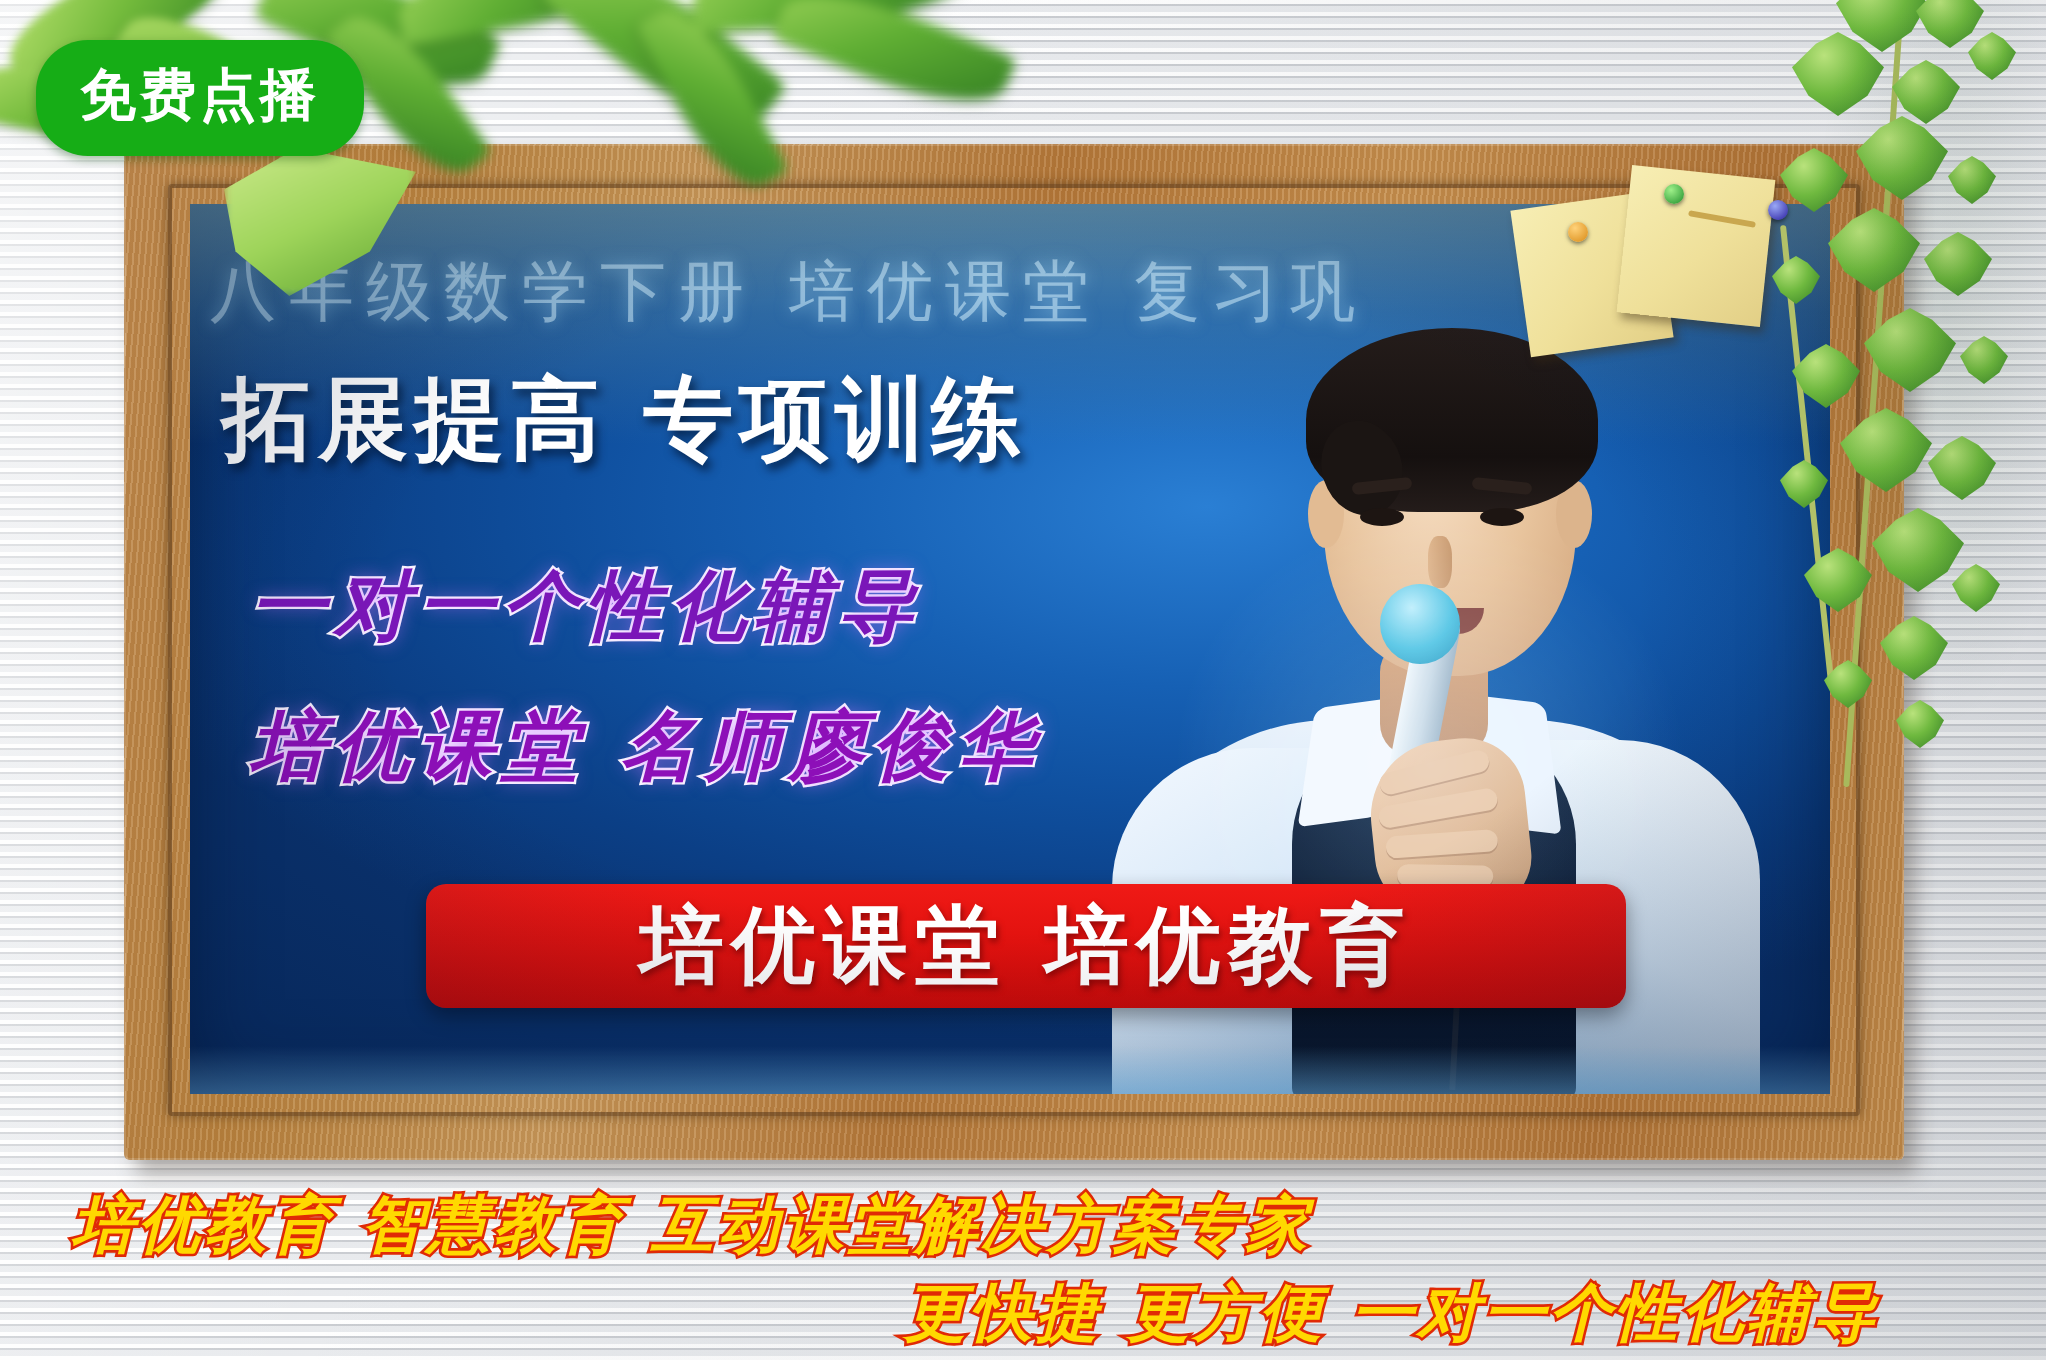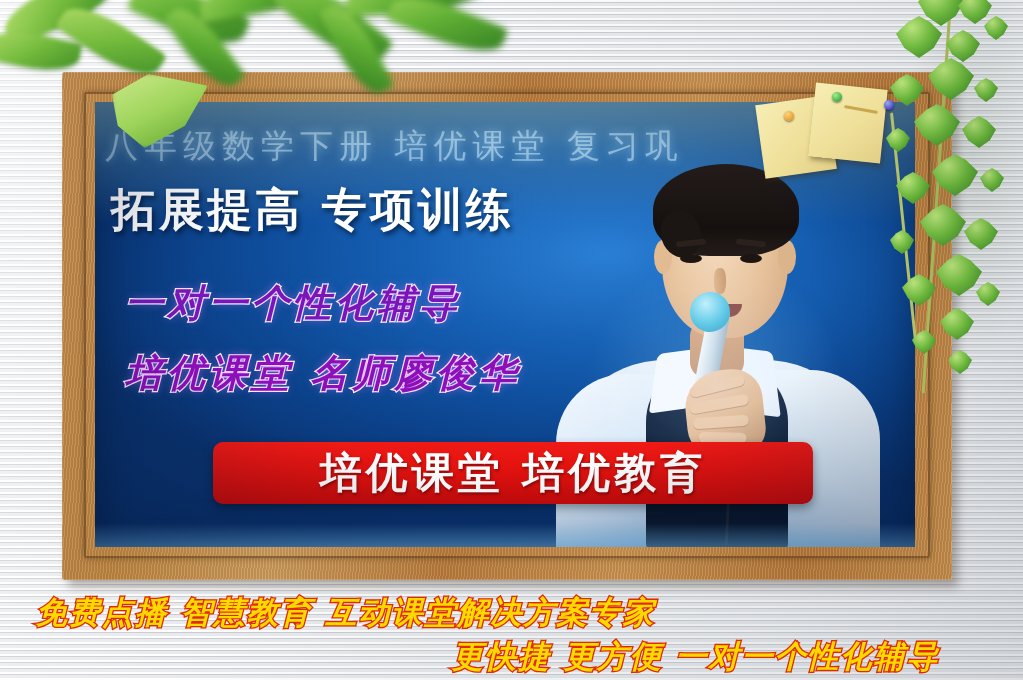--- a/index.html
+++ b/index.html
@@ -368,17 +368,20 @@
     <div class="ivy-leaf s" style="left:6px;top:248px;"></div>
     <div class="ivy-leaf lg" style="left:52px;top:272px;"></div>
     <div class="ivy-leaf m" style="left:18px;top:292px;"></div>
     <div class="ivy-leaf s" style="left:92px;top:300px;"></div>
     <div class="ivy-leaf m" style="left:56px;top:326px;"></div>
     <div class="ivy-leaf s" style="left:28px;top:348px;"></div>
     <div class="ivy-leaf s" style="left:64px;top:368px;"></div>
     <div class="ivy-shadow"></div>
   </div>
 
-
-  <div class="tag line1">免费点播 智慧教育 互动课堂解决方案专家</div>
+  <div class="badge">
+    <span>免费点播</span>
+  </div>
+
+  <div class="tag line1">培优教育 智慧教育 互动课堂解决方案专家</div>
   <div class="tag line2">更快捷 更方便 一对一个性化辅导</div>
 
 </div>
 
 </body></html>

